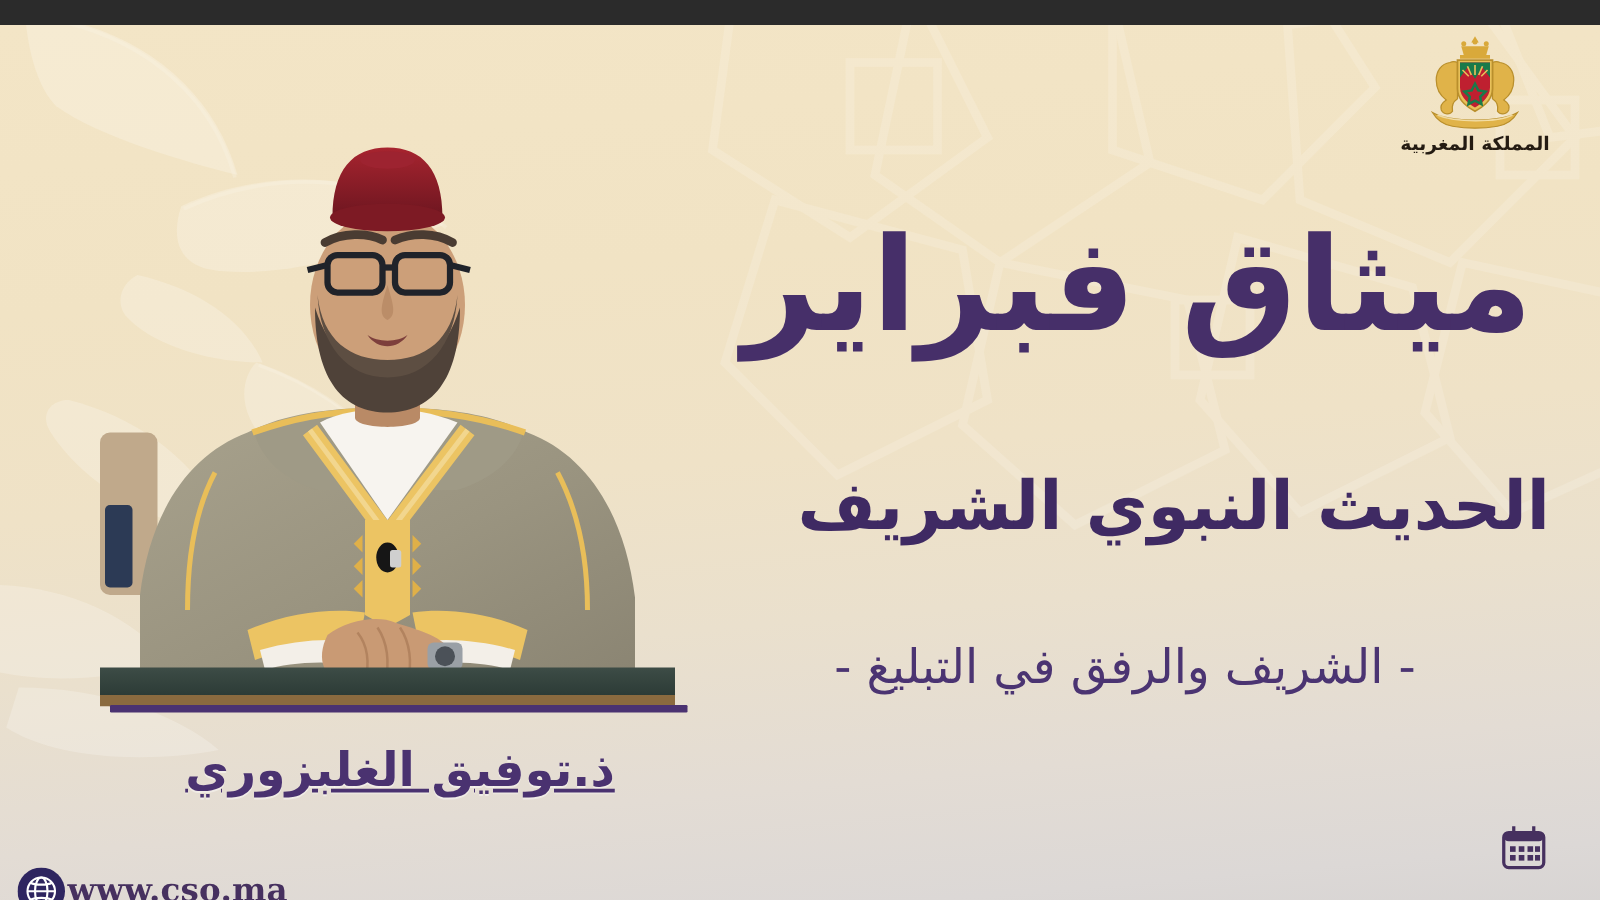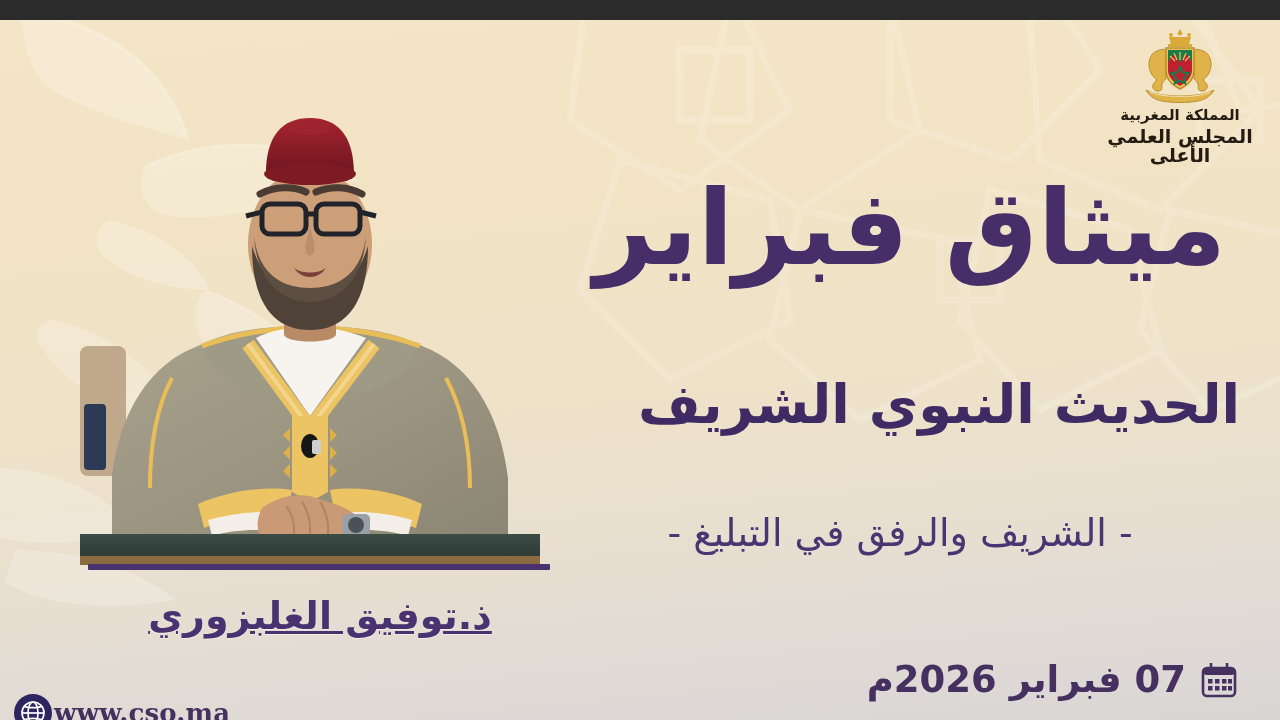--- a/index.html
+++ b/index.html
@@ -231,21 +231,20 @@
         <line x1="32" y1="30" x2="37" y2="35"></line>
         <line x1="52" y1="30" x2="47" y2="35"></line>
       </g>
 
       <path d="M42 41 l2.6 5.3 l5.9 .9 l-4.3 4.2 l1 5.9 l-5.2 -2.8 l-5.2 2.8 l1 -5.9 l-4.3 -4.2 l5.9 -.9 z" fill="none" stroke="#1a7a4a" stroke-width="2"></path>
 
       <path d="M8 64 c14 8 54 8 68 0 c-4 7 -10 10 -16 11 c-12 2 -24 2 -36 0 c-6 -1 -12 -4 -16 -11 z" fill="#e0b349" stroke="#b98f2c" stroke-width="1"></path>
       <path d="M12 66 c14 6 48 6 60 0" fill="none" stroke="#fff4d0" stroke-width="1.2" opacity=".7"></path>
     </svg>
     <div class="logo-line" id="logo-kingdom">المملكة المغربية</div>
-    <div class="logo-line" id="logo-council">المجلس العلمي الأعلى</div>
   </div>
 
   <svg id="speaker-photo" viewBox="0 0 460 452" xmlns="http://www.w3.org/2000/svg">
     <defs>
       <linearGradient id="robeG" x1="0" y1="0" x2="1" y2="1">
         <stop offset="0%" stop-color="#a8a28d"></stop>
         <stop offset="55%" stop-color="#9a9480"></stop>
         <stop offset="100%" stop-color="#8b8573"></stop>
       </linearGradient>
       <linearGradient id="fezG" x1="0" y1="0" x2="0" y2="1">
@@ -358,21 +357,20 @@
         <rect x="8" y="19" width="4.5" height="4.5"></rect>
         <rect x="15" y="19" width="4.5" height="4.5"></rect>
         <rect x="22" y="19" width="4.5" height="4.5"></rect>
         <rect x="28" y="19" width="4" height="4.5"></rect>
         <rect x="8" y="26" width="4.5" height="4.5"></rect>
         <rect x="15" y="26" width="4.5" height="4.5"></rect>
         <rect x="22" y="26" width="4.5" height="4.5"></rect>
         <rect x="28" y="26" width="4" height="4.5"></rect>
       </g>
     </svg>
-    <div id="date-text">07 فبراير 2026م</div>
   </div>
 
   <div id="site-block">
     <svg width="38" height="38" viewBox="0 0 38 38" xmlns="http://www.w3.org/2000/svg">
       <circle cx="19" cy="19" r="19" fill="#2e2560"></circle>
       <g fill="none" stroke="#ffffff" stroke-width="1.7">
         <circle cx="19" cy="19" r="11"></circle>
         <ellipse cx="19" cy="19" rx="5" ry="11"></ellipse>
         <line x1="8" y1="19" x2="30" y2="19"></line>
         <path d="M10.4 12.2 C14 14.2 24 14.2 27.6 12.2"></path>

